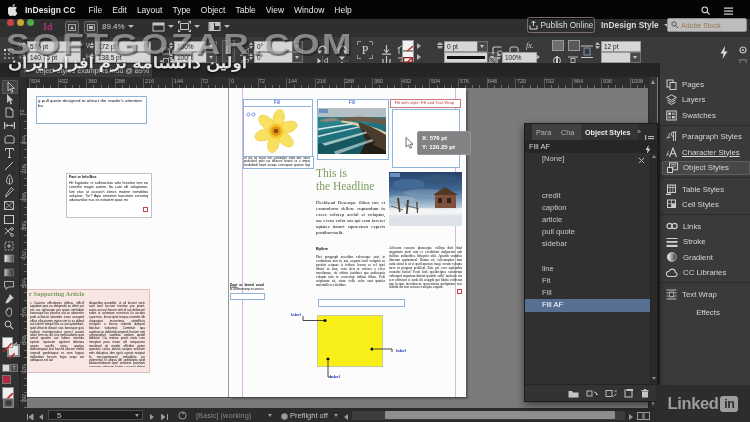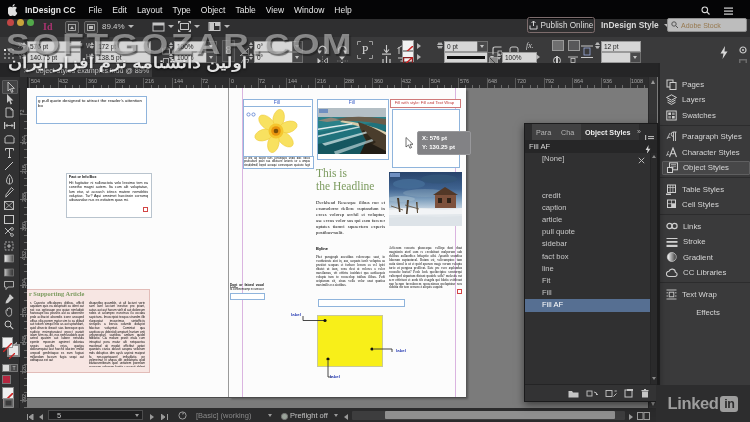--- a/index.html
+++ b/index.html
@@ -812,21 +812,20 @@
           </svg></div></div>
       <div id="os-list">
         <div class="os-row" style="top: 0px;"><span>[None]</span><div class="ricon"><svg class="ico" width="7" height="7" viewBox="0 0 7 7" xmlns="http://www.w3.org/2000/svg">
               <path d="M0.8 0.8 L6.2 6.2 M6.2 0.8 L0.8 6.2" stroke="#b9b9b9" stroke-width="1"></path>
             </svg></div></div>
         <div class="os-row" style="top: 36.6px;"><span>credit</span></div>
         <div class="os-row" style="top: 48.8px;"><span>caption</span></div>
         <div class="os-row" style="top: 61px;"><span>article</span></div>
         <div class="os-row" style="top: 73.2px;"><span>pull quote</span></div>
         <div class="os-row" style="top: 85.4px;"><span>sidebar</span></div>
-        <div class="os-row" style="top: 97.6px;"><span>fact box</span></div>
         <div class="os-row" style="top: 122px;"><span>Fit</span></div>
         <div class="os-row" style="top: 109.8px;"><span>line</span></div>
         <div class="os-row" style="top: 134.2px;"><span>Fill</span></div>
         <div class="os-row selected" style="top: 146.4px;"><span>Fill AF</span></div>
       </div>
       <div id="os-scroll">
         <div style="position: absolute; left: 1px; top: 2px; width: 0px; height: 0px; border-left: 2.5px solid transparent; border-right: 2.5px solid transparent; border-bottom: 3.5px solid rgb(138, 138, 138);"></div>
         <div style="position: absolute; left: 1px; bottom: 4px; width: 0px; height: 0px; border-left: 2.5px solid transparent; border-right: 2.5px solid transparent; border-top: 3.5px solid rgb(138, 138, 138);"></div>
       </div>
       <div id="os-footer">
@@ -879,21 +878,21 @@
         <span>Swatches</span>
       </div>
       <div class="dock-sep" style="top: 61.5px;"></div>
       <div class="dock-item" style="top: 66.5px;">
         <svg class="ico" width="11" height="11" viewBox="0 0 11 11" xmlns="http://www.w3.org/2000/svg">
           <path d="M7.5 1 L7.5 10 M9.5 1 L9.5 10 M7.5 1 L10.5 1 M7.5 5.5 A2.2 2.2 0 1 1 7.5 1" fill="none" stroke="#cfcfcf" stroke-width="0.9"></path>
           <path d="M1 8 L4 2 M1.7 6.3 L4.5 6.3" stroke="#cfcfcf" stroke-width="0.8"></path>
         </svg>
         <span>Paragraph Styles</span>
       </div>
-      <div class="dock-item" style="top: 82px;">
+      <div class="dock-item" style="top: 82px; text-decoration: underline;">
         <svg class="ico" width="11" height="11" viewBox="0 0 11 11" xmlns="http://www.w3.org/2000/svg">
           <path d="M3.5 10 L7 1 L10.5 10 M4.8 6.8 L9.2 6.8" fill="none" stroke="#cfcfcf" stroke-width="1.1"></path>
           <path d="M0.5 9 L2.5 4 M1 7.6 L3.2 7.6" stroke="#cfcfcf" stroke-width="0.7"></path>
         </svg>
         <span>Character Styles</span>
       </div>
       <div class="dock-item highlight" style="top: 97.5px;">
         <svg class="ico" width="11" height="11" viewBox="0 0 11 11" xmlns="http://www.w3.org/2000/svg">
           <rect x="2.5" y="0.8" width="8" height="7" fill="none" stroke="#cfcfcf" stroke-width="1"></rect>
           <rect x="0.5" y="5.5" width="5" height="5" fill="#3a3a3b" stroke="#cfcfcf" stroke-width="1"></rect>

